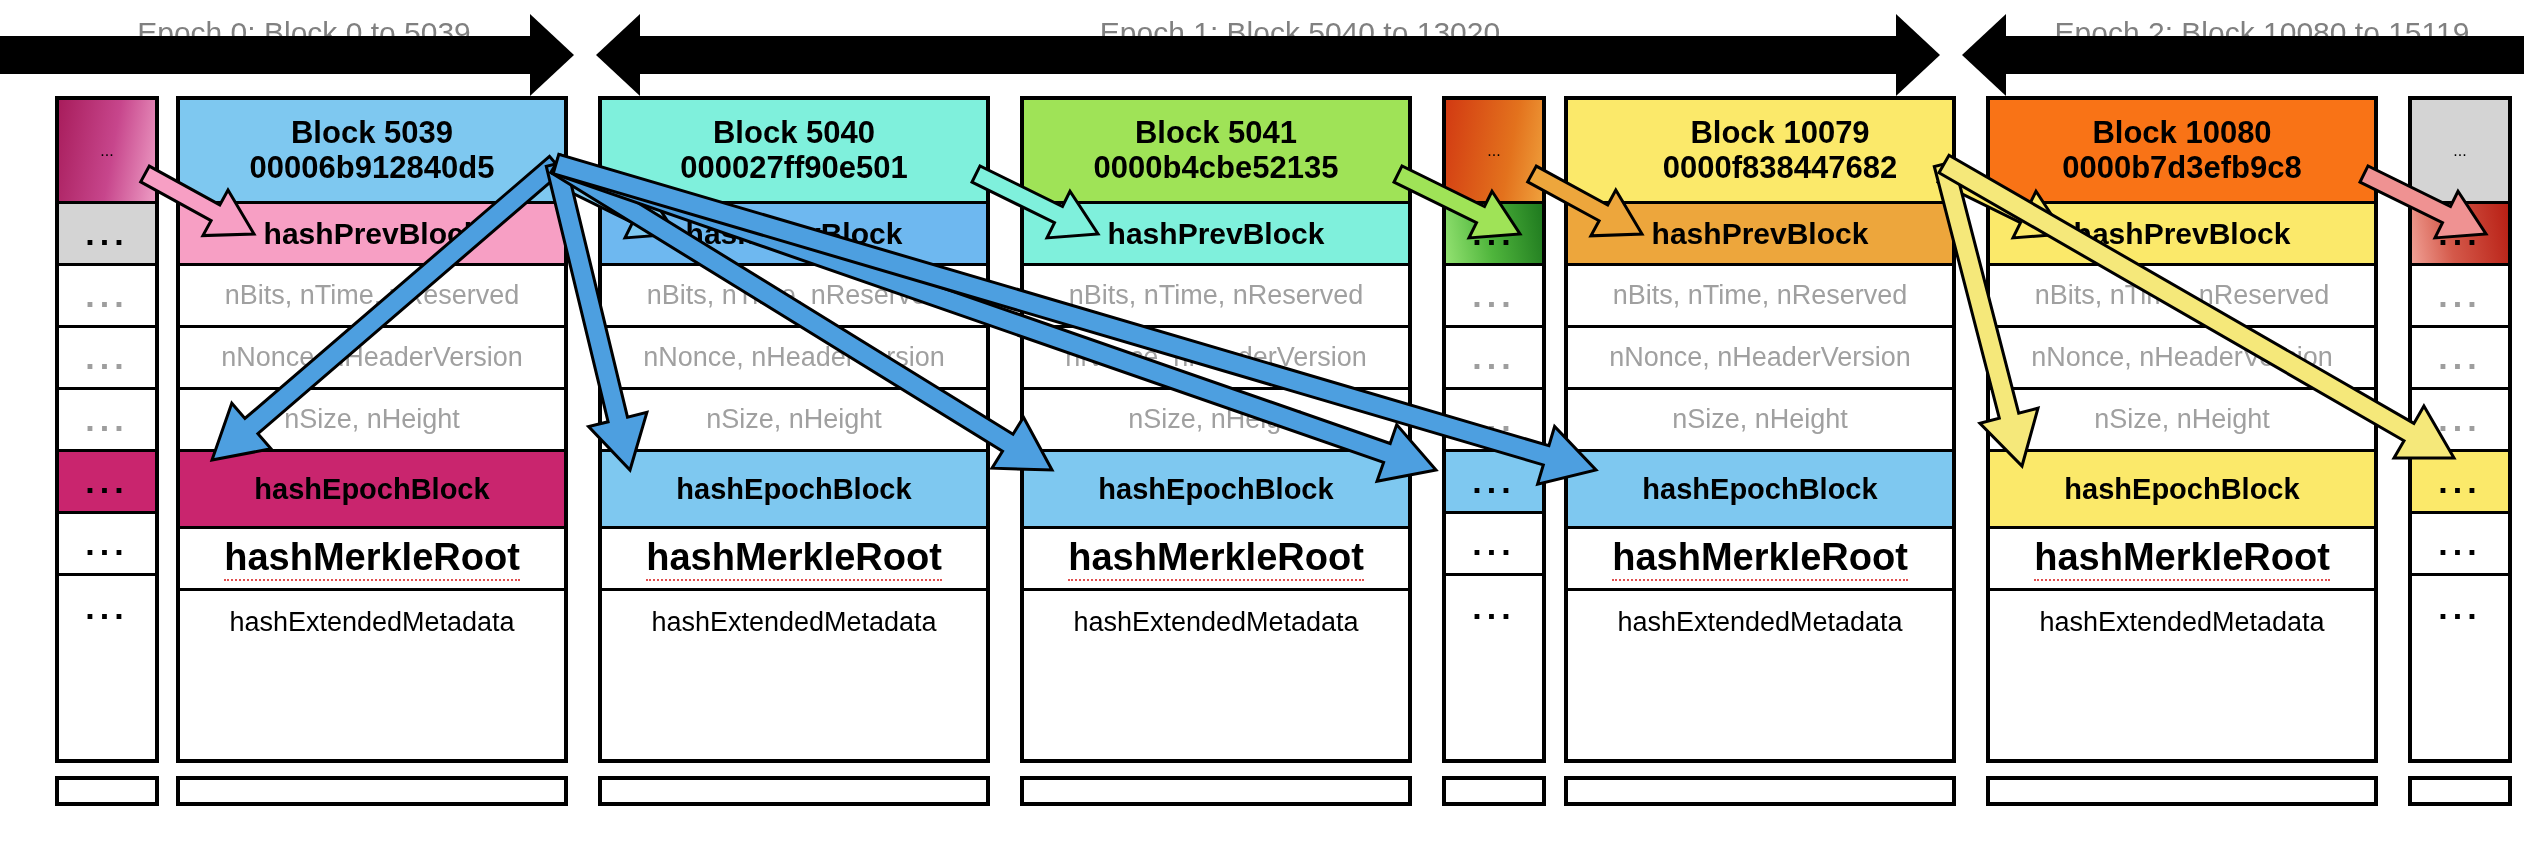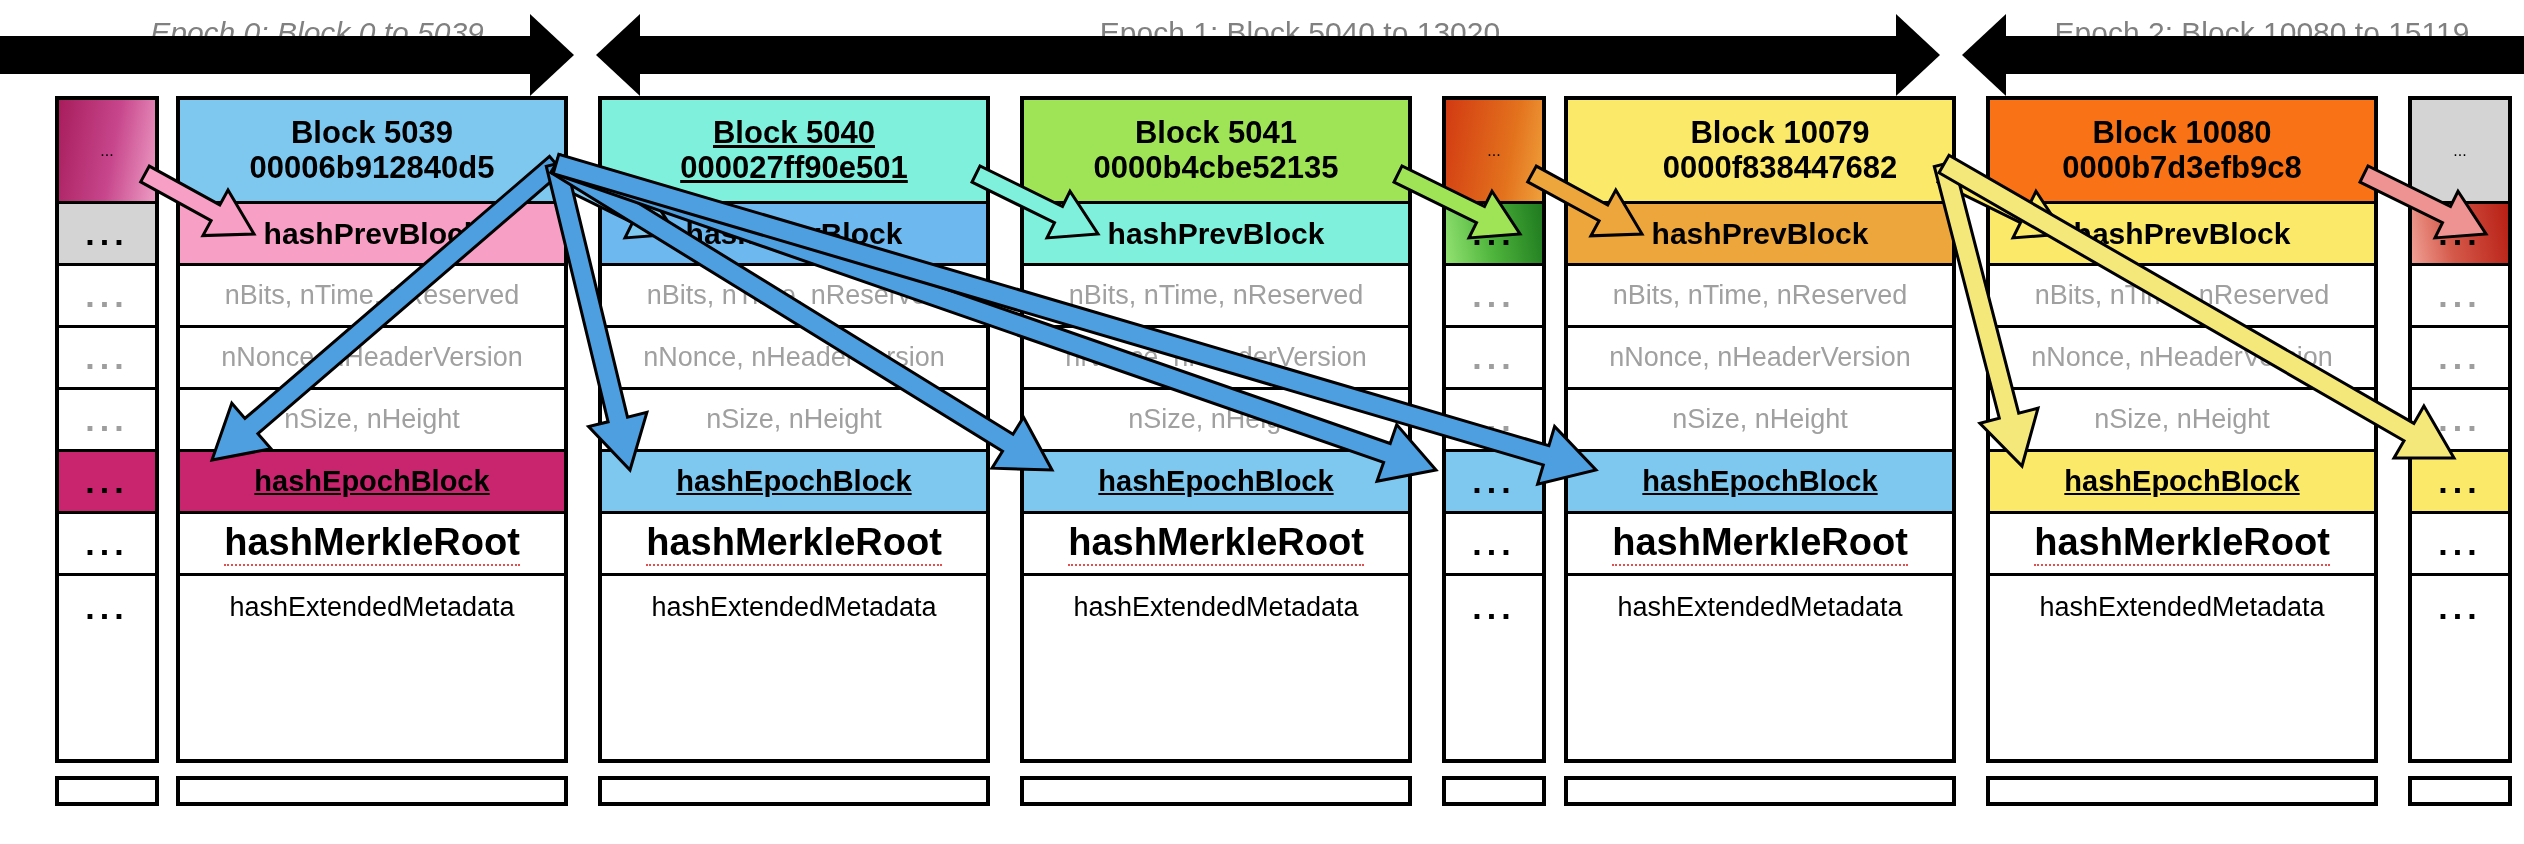--- a/index.html
+++ b/index.html
@@ -26,21 +26,21 @@
        display:flex;align-items:center;justify-content:center;overflow:hidden;}
   .row:last-child{border-bottom:none;}
   .row .txt{white-space:nowrap;text-align:center;line-height:1.12;}
 
   .r-head{height:104px;}
   .r-head .txt{font-size:31px;font-weight:bold;color:#000;}
   .r-prev{height:62px;}
   .r-prev .txt{font-size:30px;font-weight:bold;color:#000;}
   .r-meta{height:62px;}
   .r-meta .txt{font-size:27px;color:#a0a0a0;}
-  .r-epoch{height:62px;text-decoration:underline;}
+  .r-epoch{height:77px;}
   .r-epoch .txt{font-size:29px;font-weight:bold;color:#000;}
   .r-merk{height:62px;}
   .r-merk .txt{font-size:38px;font-weight:bold;color:#000;
                border-bottom:2px dotted #e05050;padding-bottom:1px;}
   .r-meta2{height:62px;}
   .r-meta2 .txt{font-size:27px;color:#000;}
 
   .ell{height:62px;}
   .ell .txt{font-size:34px;font-weight:bold;color:#000;letter-spacing:5px;}
   .ell-grey .txt{color:#9e9e9e;}
@@ -48,21 +48,21 @@
 
   #arrows{position:absolute;left:0;top:0;width:2524px;height:844px;pointer-events:none;}
 </style>
 </head>
 <body>
 
 <div id="root">
 
   <div id="epochs">
 
-    <div class="epoch-label" style="left:17px;width:600px;font-style:italic;">Epoch 0: Block 0 to 5039</div>
+    <div class="epoch-label" style="left:4px;width:600px;">Epoch 0: Block 0 to 5039</div>
     <div class="epoch-bar" style="left:-10px;width:545px;"></div>
     <div class="arrow-head arrow-right" style="left:530px;"></div>
 
     <div class="arrow-head arrow-left" style="left:596px;"></div>
     <div class="epoch-label" style="left:700px;width:1200px;">Epoch 1: Block 5040 to 13020</div>
     <div class="epoch-bar" style="left:630px;width:1270px;"></div>
     <div class="arrow-head arrow-right" style="left:1896px;"></div>
 
     <div class="arrow-head arrow-left" style="left:1962px;"></div>
     <div class="epoch-label" style="left:2000px;width:524px;">Epoch 2: Block 10080 to 15119</div>
@@ -123,21 +123,21 @@
             <div class="txt">hashMerkleRoot</div>
           </div>
           <div class="row r-meta2" style="background: rgb(255, 255, 255);">
             <div class="txt">hashExtendedMetadata</div>
           </div>
         </div>
         <div class="stub" style="top: 680px;"></div>
       </div>
       <div class="col" style="left: 598px; width: 392px;">
         <div class="block-box" style="height: 667px;">
-          <div class="row r-head" style="background: rgb(127, 240, 220); text-decoration: underline;">
+          <div class="row r-head" style="background: rgb(127, 240, 220);">
             <div class="txt">Block 5040<br>000027ff90e501</div>
           </div>
           <div class="row r-prev" style="background: rgb(110, 184, 240);">
             <div class="txt">hashPrevBlock</div>
           </div>
           <div class="row r-meta" style="background: rgb(255, 255, 255);">
             <div class="txt">nBits, nTime, nReserved</div>
           </div>
           <div class="row r-meta" style="background: rgb(255, 255, 255);">
             <div class="txt">nNonce, nHeaderVersion</div>

